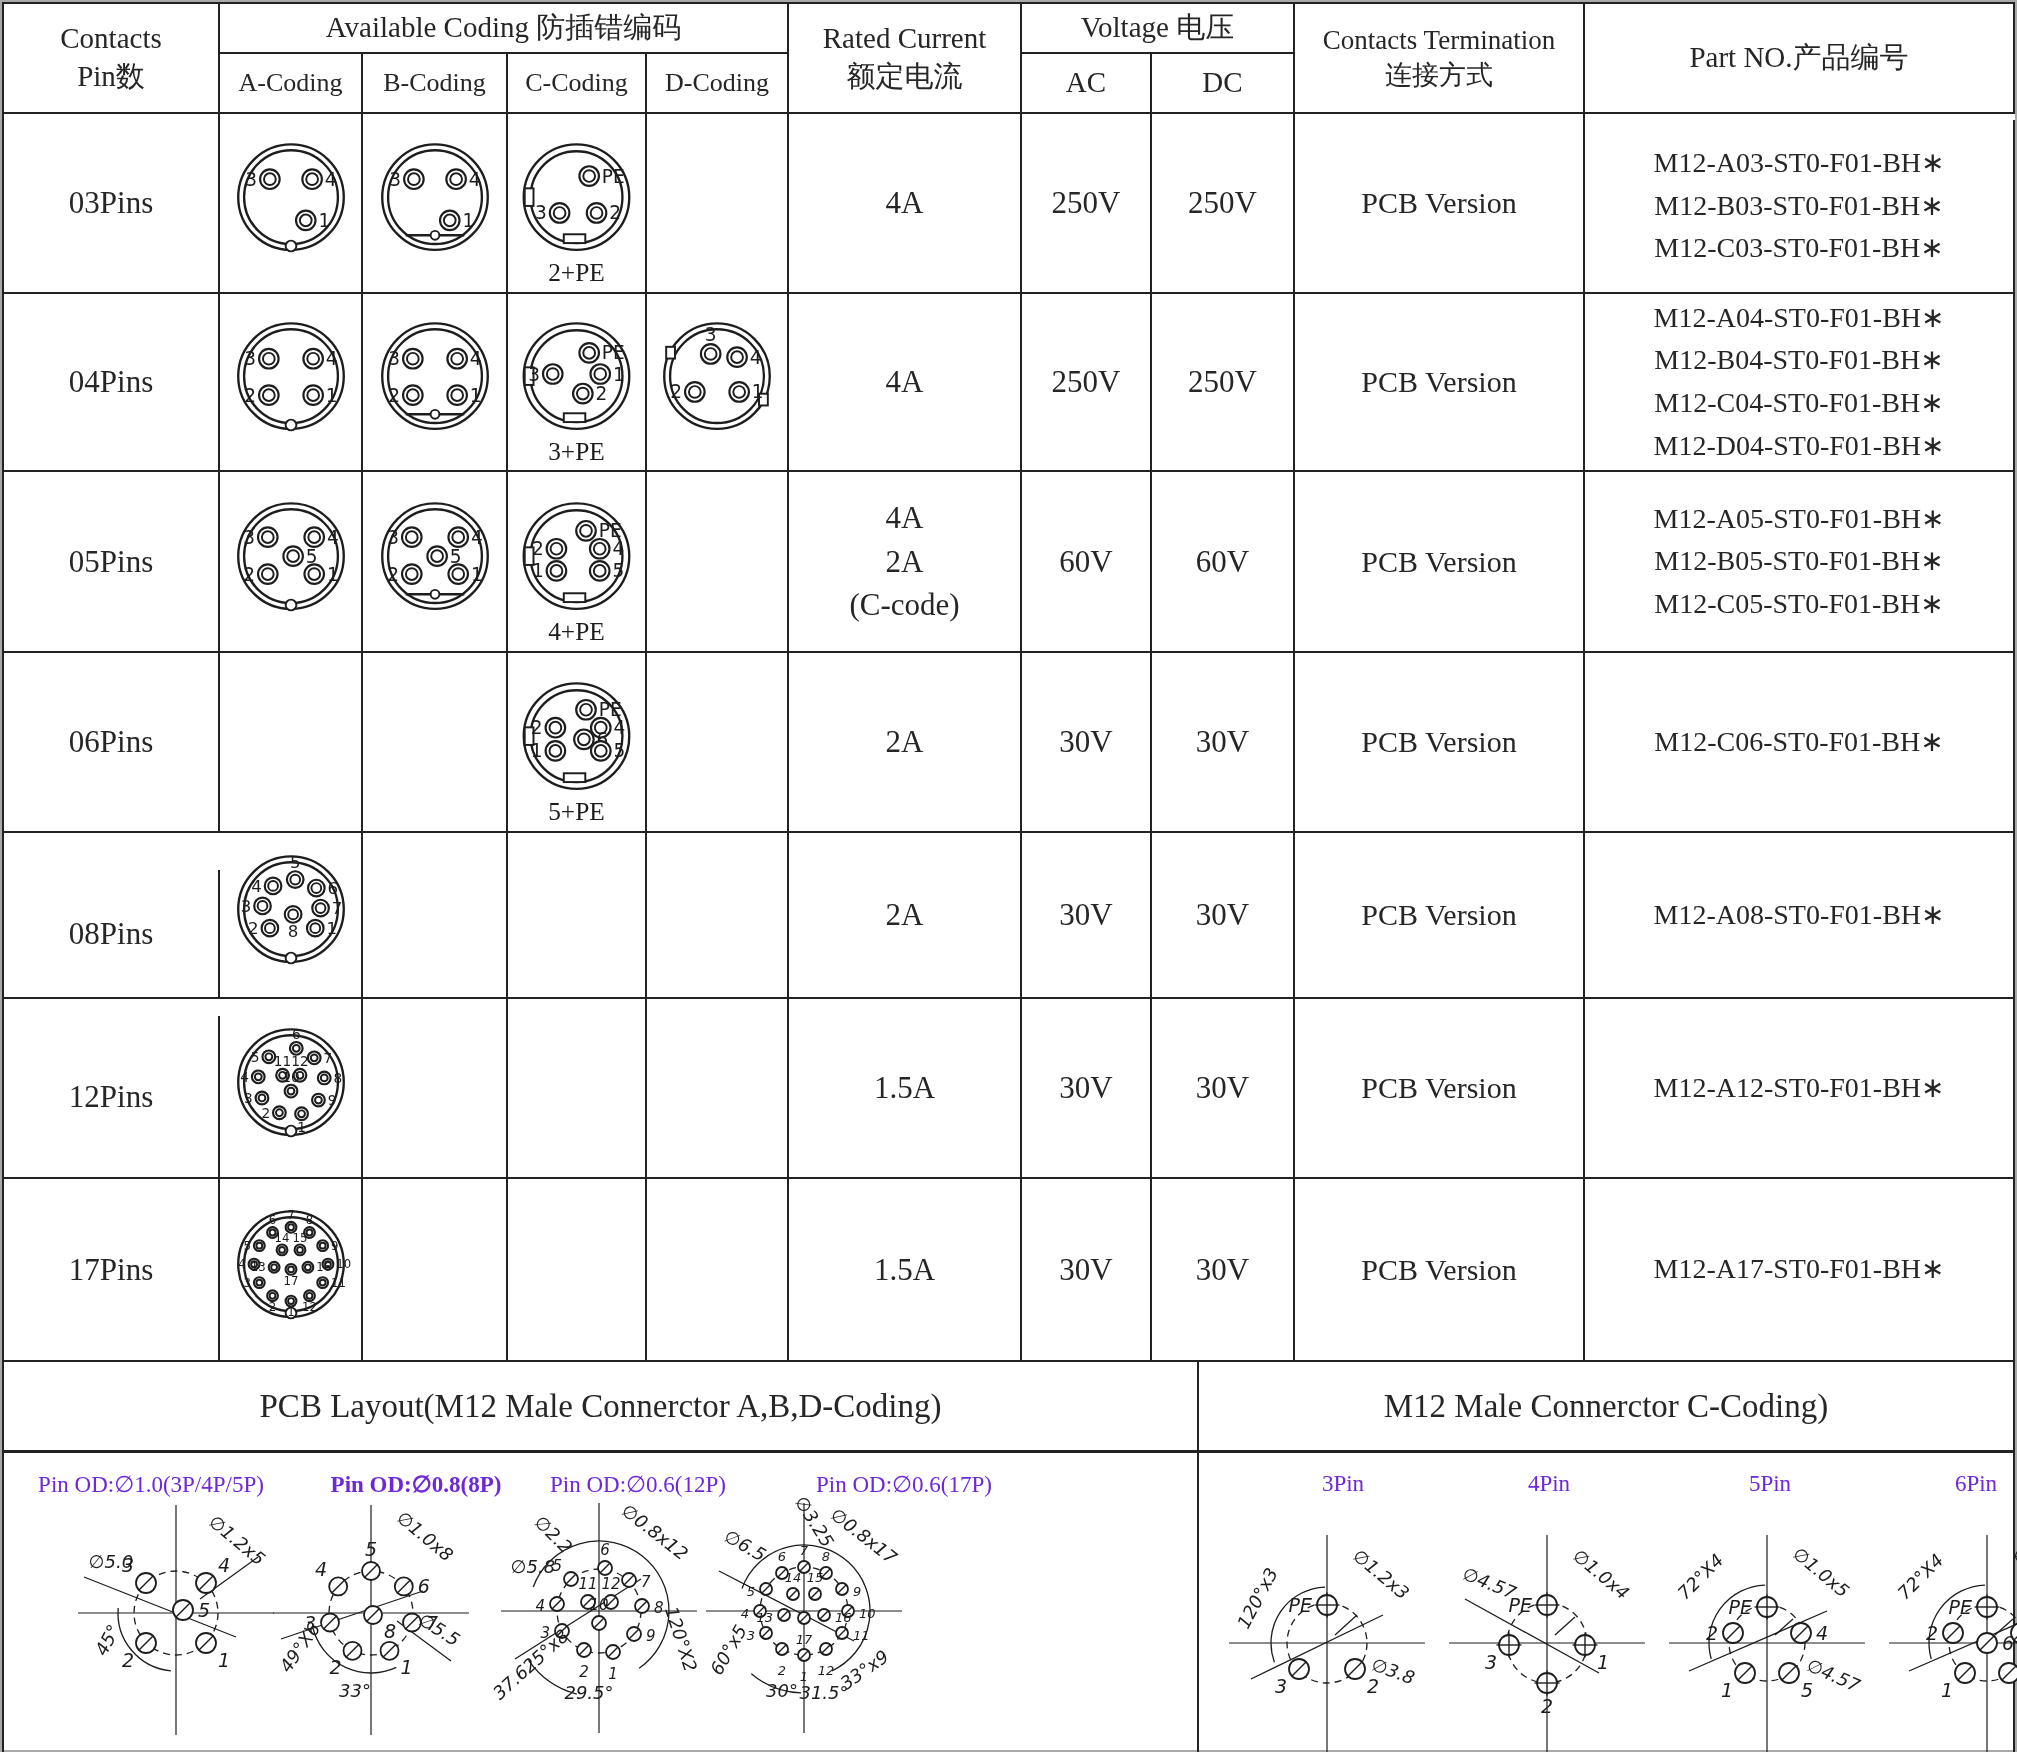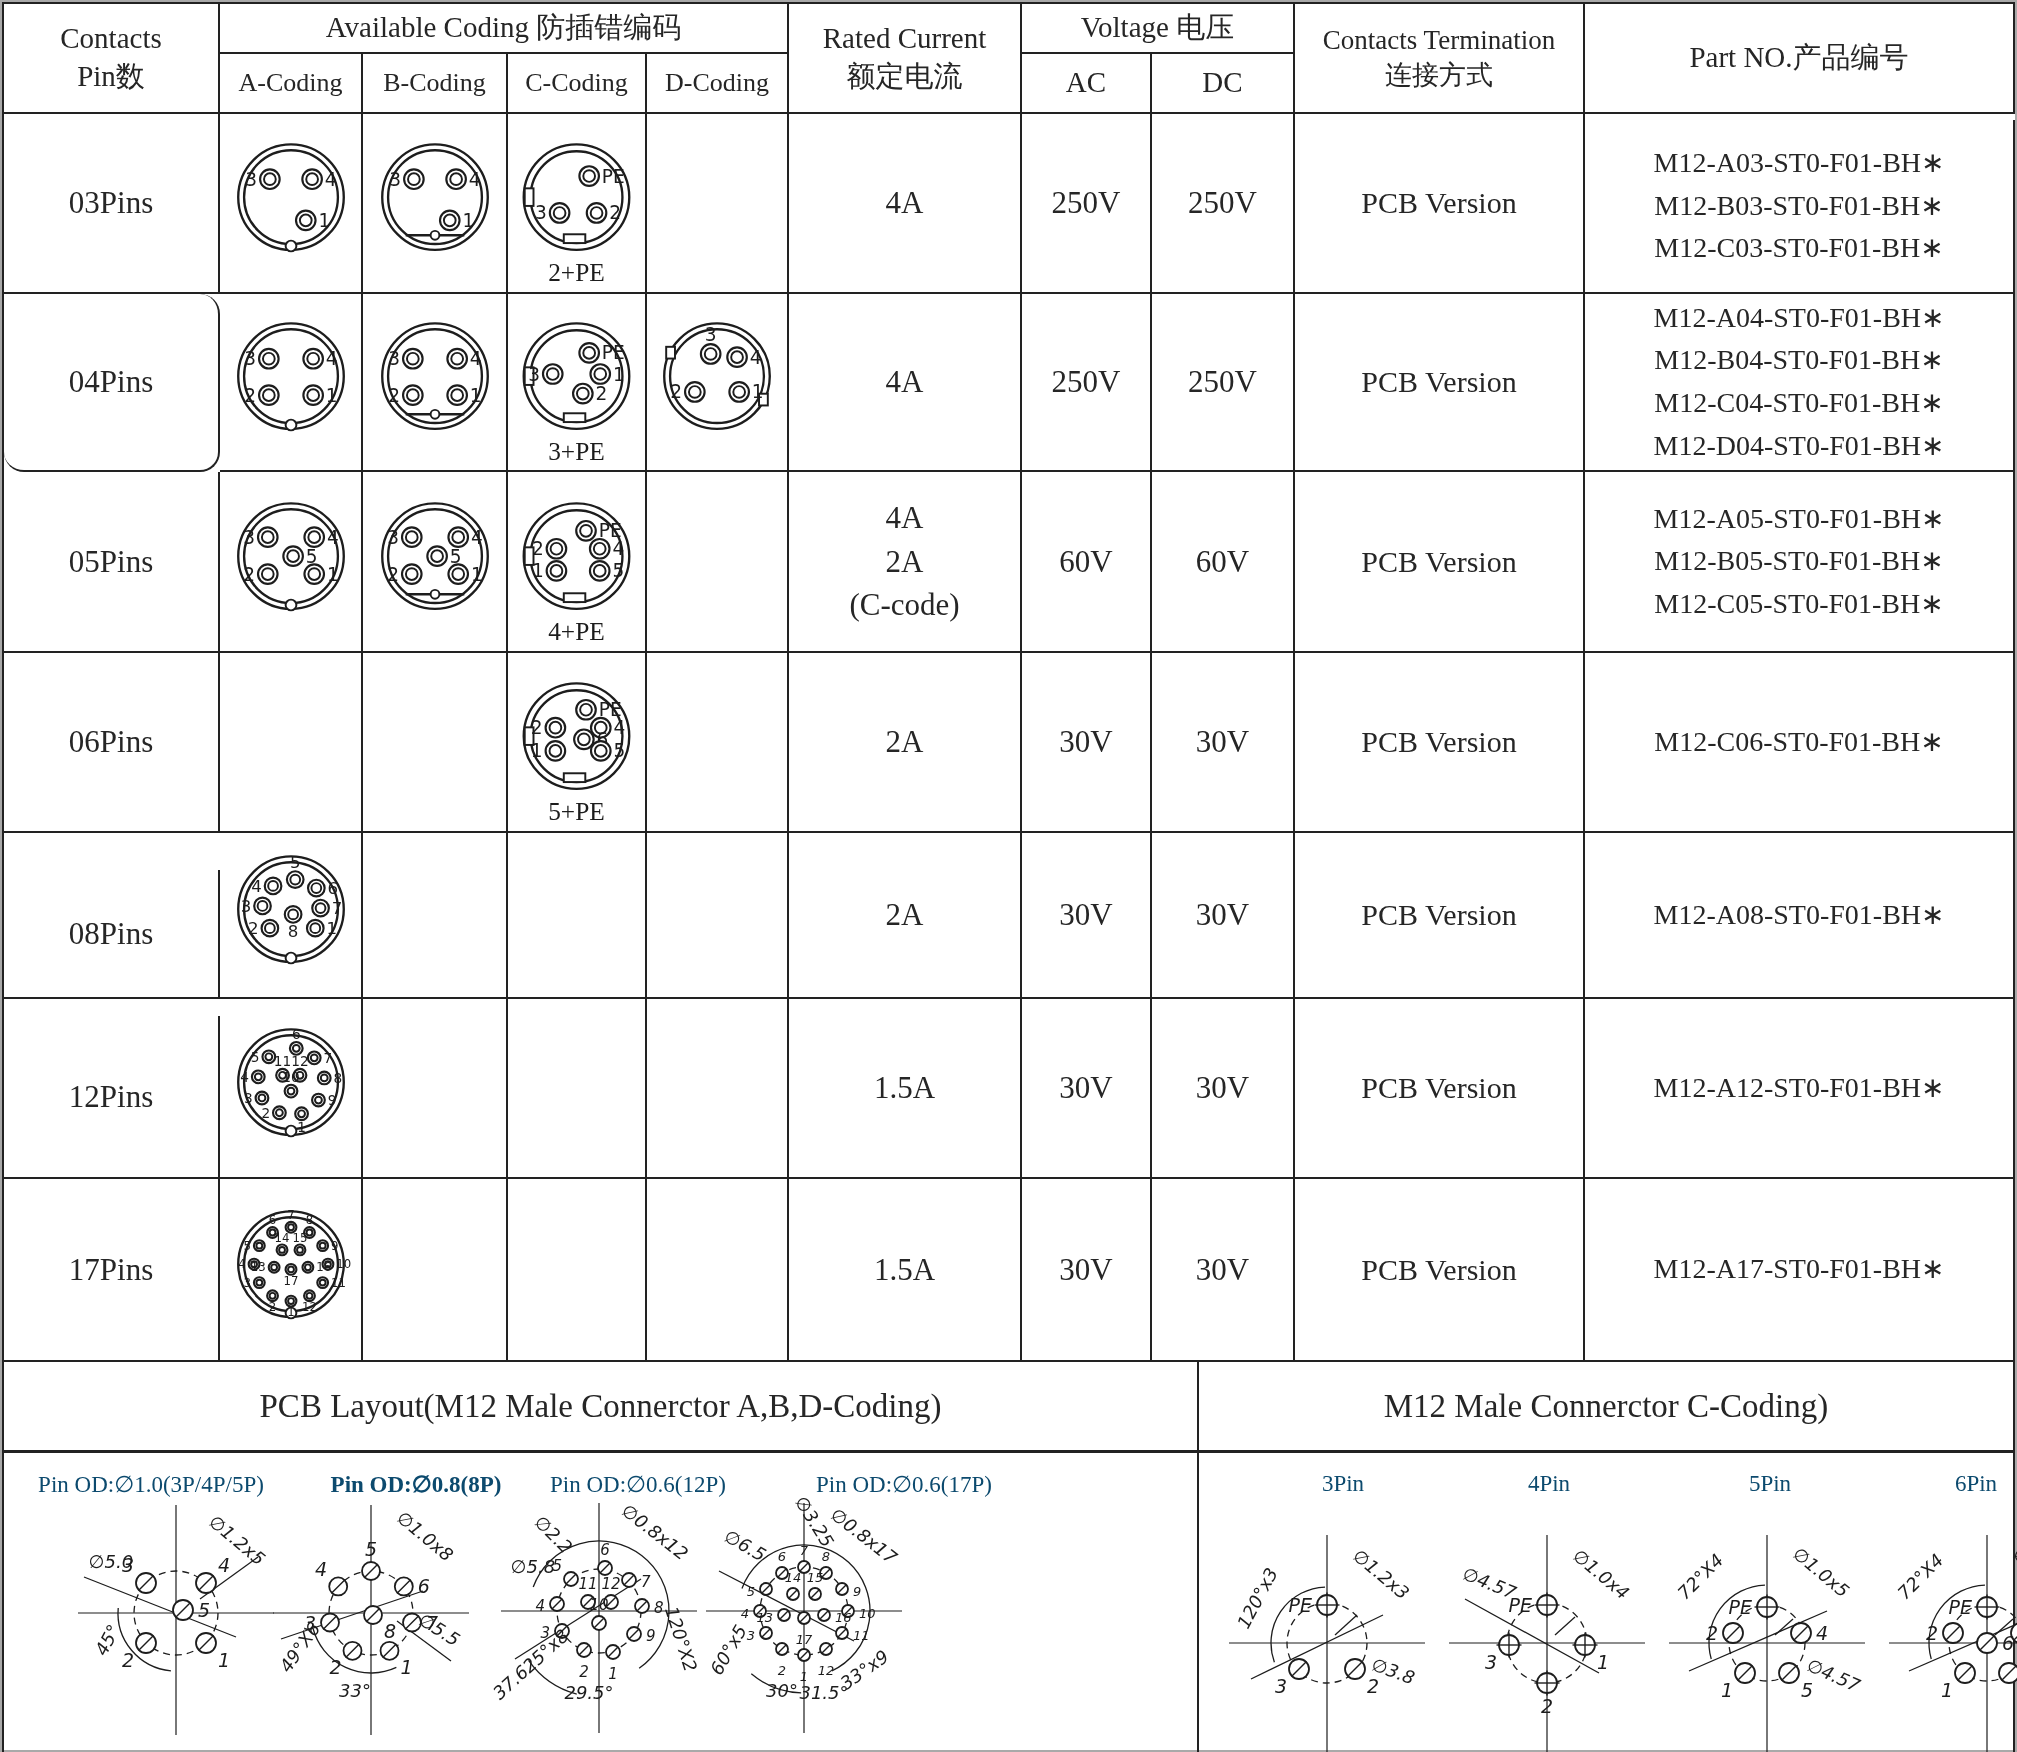--- a/index.html
+++ b/index.html
@@ -18,21 +18,21 @@
   .term{font-size:30px;}
   .parts{font-size:28px;line-height:1.52;white-space:pre-line;}
   .conn-cell svg{display:block;}
   .bottom{display:flex;border-bottom:2px solid #222;border-left:2px solid #222;box-sizing:border-box;height:392px;}
   .panel{display:flex;flex-direction:column;box-sizing:border-box;border-right:2px solid #222;}
   .panel.left{width:1195px;}
   .panel.right{flex:1;}
   .panel-title{height:88px;flex:0 0 88px;border-bottom:3px solid #222;display:flex;
     align-items:center;justify-content:center;font-size:33px;}
   .panel-body{position:relative;flex:1;}
-  .pcb-label{position:absolute;transform:translateX(-50%);font-size:23px;white-space:nowrap;color:#0c4a6e;}
+  .pcb-label{position:absolute;transform:translateX(-50%);font-size:23px;white-space:nowrap;color:#6d28d9;}
   .tech{position:absolute;}
   text{fill:#1d1d1d;}
 </style>
 </head>
 <body>
 
 <div class="sheet">
 
   <div class="maintable" id="grid">
     <div class="cell hdr" style="grid-area:1/1/3/2">Contacts
@@ -103,21 +103,21 @@
         </svg>
       </div>
       <div class="cell conn-cell" style="grid-area: 3 / 5;"></div>
       <div class="cell val" style="grid-area: 3 / 6;">4A</div>
       <div class="cell val" style="grid-area: 3 / 7;">250V</div>
       <div class="cell val" style="grid-area: 3 / 8;">250V</div>
       <div class="cell term" style="grid-area: 3 / 9;">PCB Version</div>
       <div class="cell parts" style="grid-area: 3 / 10; margin-top: 6px;">M12-A03-ST0-F01-BH∗
 M12-B03-ST0-F01-BH∗
 M12-C03-ST0-F01-BH∗</div>
-      <div class="cell val" style="grid-area: 4 / 1; border-radius: 20px;">04Pins</div>
+      <div class="cell val" style="grid-area: 4 / 1;">04Pins</div>
       <div class="cell conn-cell" style="grid-area: 4 / 2;">
         <svg viewBox="0 0 140 176" width="140" height="172">
           <circle cx="70" cy="82" r="54" fill="none" stroke="#1d1d1d" stroke-width="2.4"></circle>
           <circle cx="70" cy="82" r="48" fill="none" stroke="#1d1d1d" stroke-width="2.4"></circle>
           <circle cx="70" cy="132" r="5.5" fill="#fff" stroke="#1d1d1d" stroke-width="2"></circle>
           <circle cx="47.32" cy="64.18" r="10" fill="#fff" stroke="#1d1d1d" stroke-width="2.2"></circle>
           <circle cx="47.32" cy="64.18" r="6" fill="#fff" stroke="#1d1d1d" stroke-width="2"></circle>
           <text x="34.32" y="70.83000000000001" text-anchor="end" font-size="19" font-family="&quot;DejaVu Sans&quot;,sans-serif">3</text>
           <circle cx="92.68" cy="64.18" r="10" fill="#fff" stroke="#1d1d1d" stroke-width="2.2"></circle>
           <circle cx="92.68" cy="64.18" r="6" fill="#fff" stroke="#1d1d1d" stroke-width="2"></circle>

